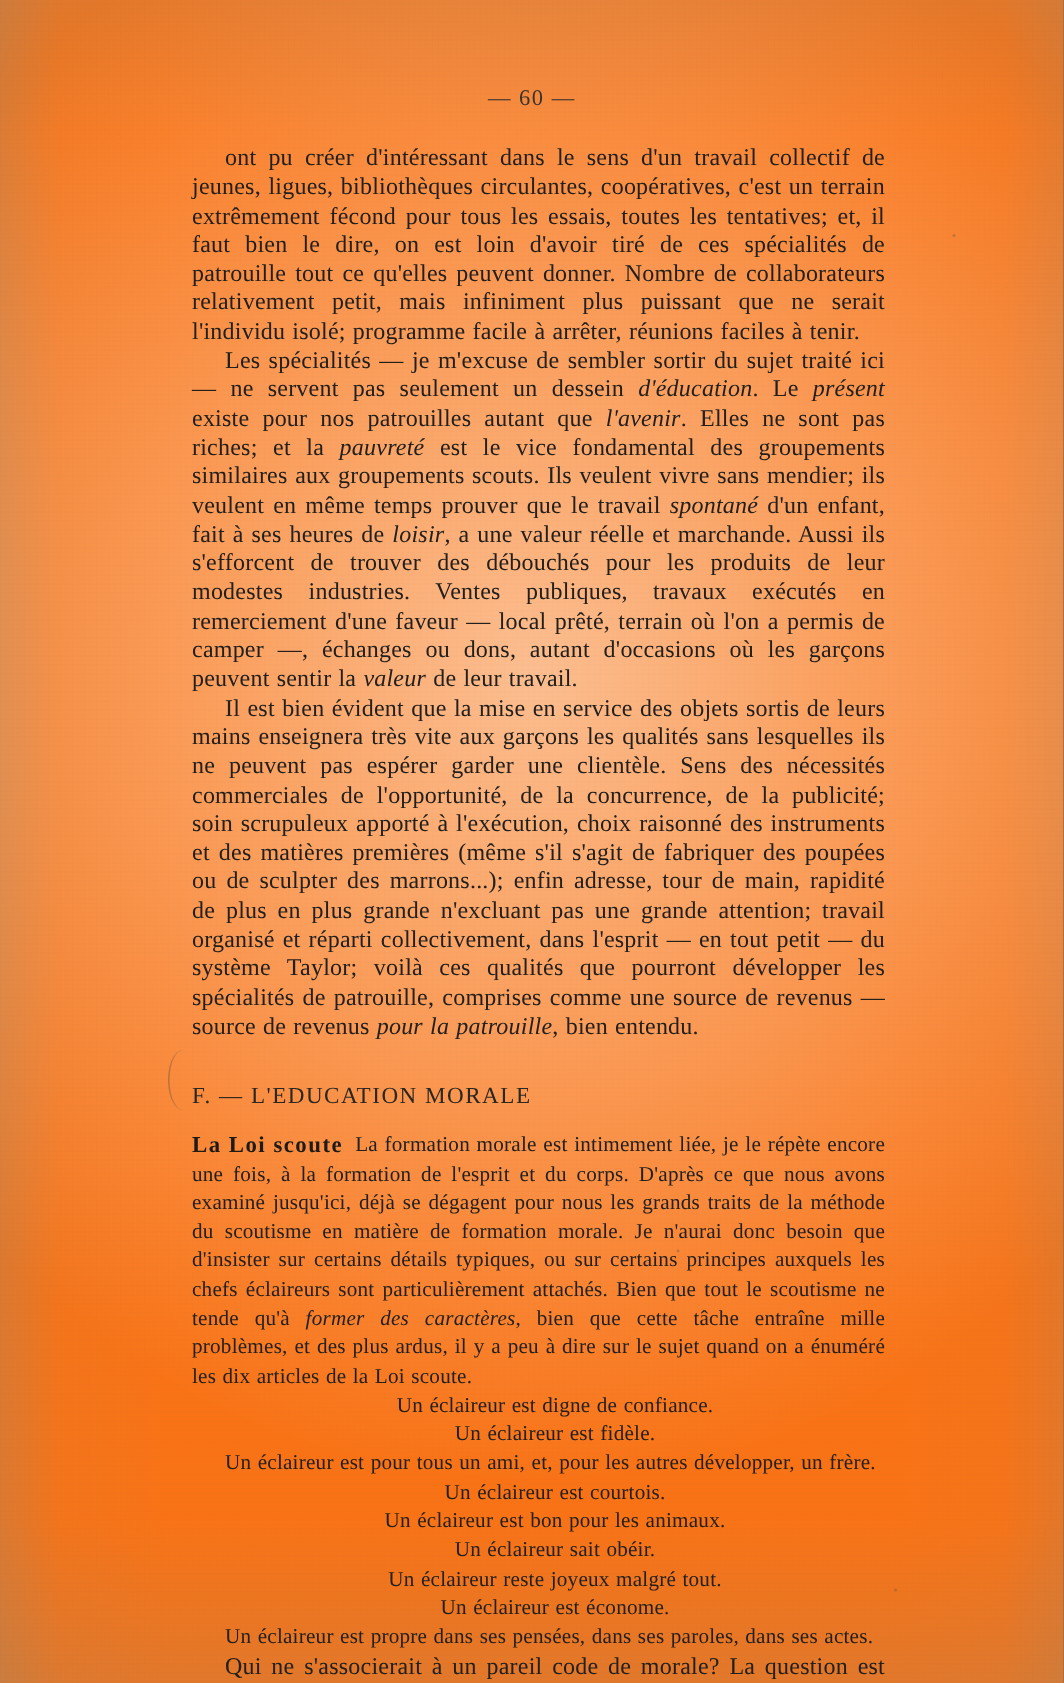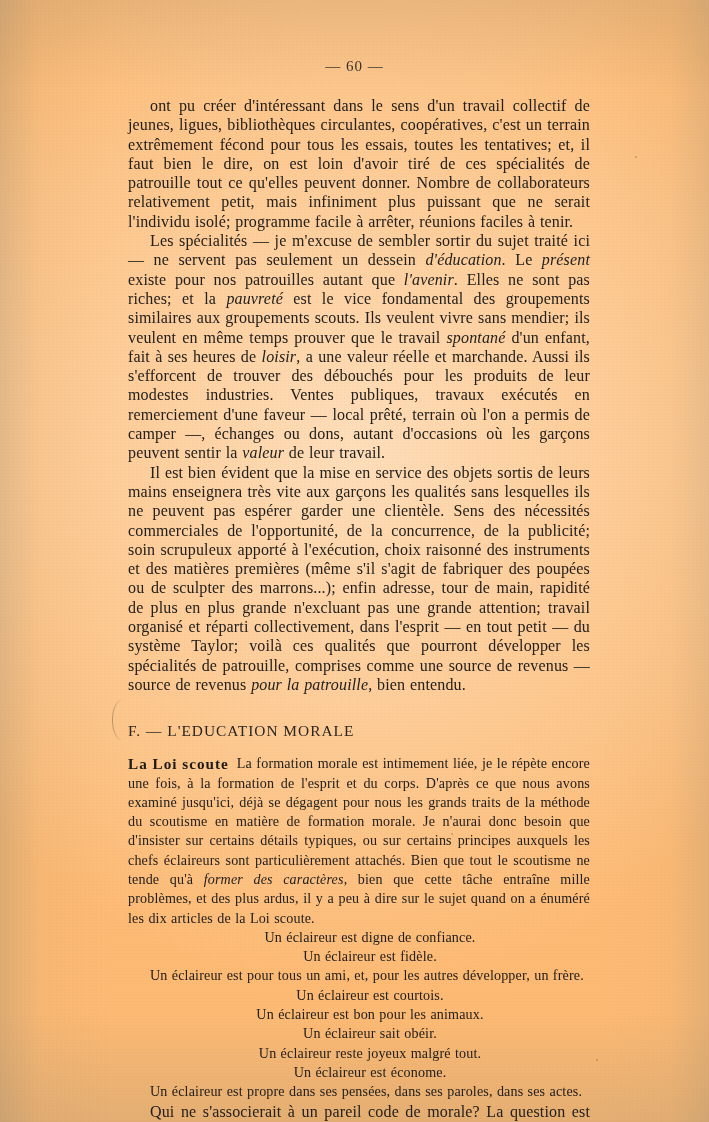--- a/index.html
+++ b/index.html
@@ -5,21 +5,21 @@
   html, body {
     margin: 0;
     padding: 0;
     background: #6e6a60;
   }
   .page {
     position: relative;
     width: 709px;
     height: 1122px;
     margin: 0 auto;
-    background: #fdba74;
+    background: #f97316;
     overflow: hidden;
     font-family: "Liberation Serif", "DejaVu Serif", serif;
     color: #23201c;
   }
   
   .paper-tint {
     position: absolute;
     inset: 0;
     background:
       radial-gradient(120% 80% at 50% 40%, rgba(255,252,245,0.55) 0%, rgba(255,252,245,0) 60%),

